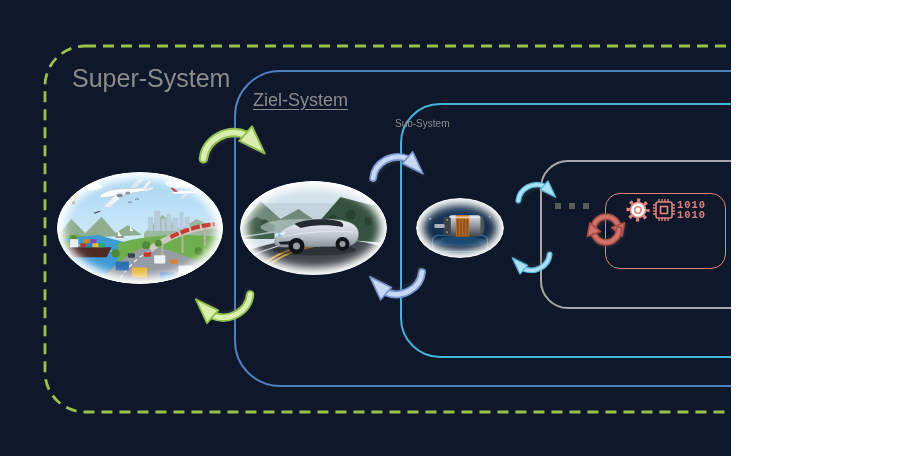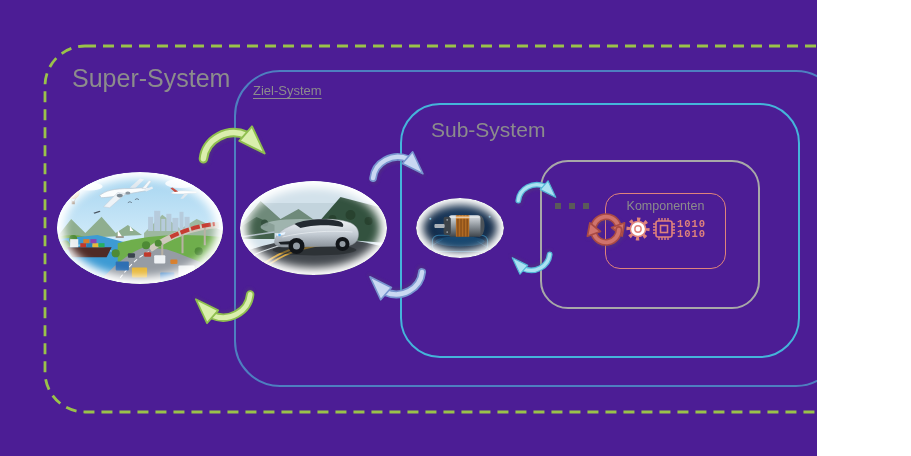--- a/index.html
+++ b/index.html
@@ -1,30 +1,30 @@
 <!DOCTYPE html>
 <html style="--super-border: #9ac24a; --ziel-border: #4e7fc0; --sub-border: #45b4da; --component-outer-border: #a8a8a8; --component-border: #df837b; --label-gray: #8c8c8c; --arrow-green-fill: #daefad; --arrow-green-stroke: #90bf50; --arrow-blue-fill: #c9d8f2; --arrow-blue-stroke: #7895cf; --arrow-cyan-fill: #ace1f2; --arrow-cyan-stroke: #54b7d8; --arrow-red-fill: #d0736c; --arrow-red-stroke: #a94a44; --dot-gray: #5a5a5a;"><head>
 <meta charset="utf-8">
 <style>
   html,body{margin:0;padding:0;background:#fff;}
   .stage{
-    position:relative;width:817px;height:456px;background:#4c1d95;overflow:hidden;
+    position:relative;width:731px;height:456px;background:#0f172a;overflow:hidden;
     font-family:"Liberation Sans", sans-serif;
   }
   .box{position:absolute;background:transparent;}
   .super-svg{position:absolute;left:43px;top:44px;}
   .ziel-box{left:234px;top:70px;width:604px;height:313px;border:2px solid var(--ziel-border,#4e7fc0);border-radius:46px;}
   .sub-box{left:400px;top:103px;width:396px;height:251px;border:2px solid var(--sub-border,#45b4da);border-radius:40px;}
   .comp-outer{left:540px;top:160px;width:216px;height:145px;border:2px solid var(--component-outer-border,#a8a8a8);border-radius:28px;}
   .comp-box{left:605px;top:193px;width:119px;height:74px;border:1.5px solid var(--component-border,#df837b);border-radius:15px;}
 
   .sys-label{position:absolute;color:var(--label-gray,#8c8c8c);white-space:nowrap;}
   .super-label{left:72px;top:64px;font-size:25px;}
-  .ziel-label{left:253px;top:83px;font-size:13px;text-decoration:underline;text-underline-offset:3px;}
-  .sub-label{left:431px;top:118px;font-size:21px;}
+  .ziel-label{left:253px;top:90px;font-size:18px;text-decoration:underline;text-underline-offset:3px;}
+  .sub-label{left:395px;top:118px;font-size:10px;}
   .komp-label{display:block;text-align:center;margin-top:5px;font-size:12.5px;color:var(--label-gray,#8c8c8c);}
   .komp-icons{display:flex;align-items:center;justify-content:center;gap:0;margin-top:3px;}
   .binary{font-family:"Liberation Mono", monospace;font-weight:bold;font-size:10.5px;line-height:10px;letter-spacing:1px;color:var(--component-border,#df837b);}
 
   .photo{position:absolute;border-radius:50%;overflow:hidden;}
   .photo svg{display:block;width:100%;height:100%;}
   .photo::after{content:"";position:absolute;inset:0;border-radius:50%;box-shadow:inset 0 0 9px 7px #fff;pointer-events:none;}
   .photo-transport{left:57px;top:172px;width:166px;height:112px;}
   .photo-car{left:240px;top:181px;width:147px;height:94px;}
   .photo-motor{left:416px;top:198px;width:88px;height:60px;}
@@ -68,21 +68,20 @@
 
   <div class="box ziel-box"></div>
   <div class="box sub-box"></div>
   <div class="box comp-outer"></div>
 
   <div class="sys-label super-label">Super-System</div>
   <div class="sys-label ziel-label">Ziel-System</div>
   <div class="sys-label sub-label">Sub-System</div>
 
   <div class="box comp-box">
-    <span class="komp-label">Komponenten</span>
     <div class="komp-icons">
       <svg width="26" height="26" viewBox="0 0 28 28">
         <circle cx="14" cy="14" r="10.5" style="fill:none;stroke:var(--component-border,#df837b);stroke-width:4;stroke-dasharray:3.5 4.75;stroke-dashoffset:1.4"></circle>
         <circle cx="14" cy="14" r="8.2" style="fill:#fff;stroke:var(--component-border,#df837b);stroke-width:1.6"></circle>
         <circle cx="14" cy="14" r="3.4" style="fill:none;stroke:var(--component-border,#df837b);stroke-width:1.6"></circle>
       </svg>
       <svg width="26" height="26" viewBox="0 0 26 26">
         <rect x="5" y="5" width="16" height="16" rx="2" style="fill:none;stroke:var(--component-border,#df837b);stroke-width:1.6"></rect>
         <rect x="9.5" y="9.5" width="7" height="7" style="fill:none;stroke:var(--component-border,#df837b);stroke-width:1.6"></rect>
         <path d="M8 2V5 M11 2V5 M14 2V5 M17 2V5 M8 24V21 M11 24V21 M14 24V21 M17 24V21 M2 8H5 M2 11H5 M2 14H5 M2 17H5 M24 8H21 M24 11H21 M24 14H21 M24 17H21" style="stroke:var(--component-border,#df837b);stroke-width:1.4"></path>

